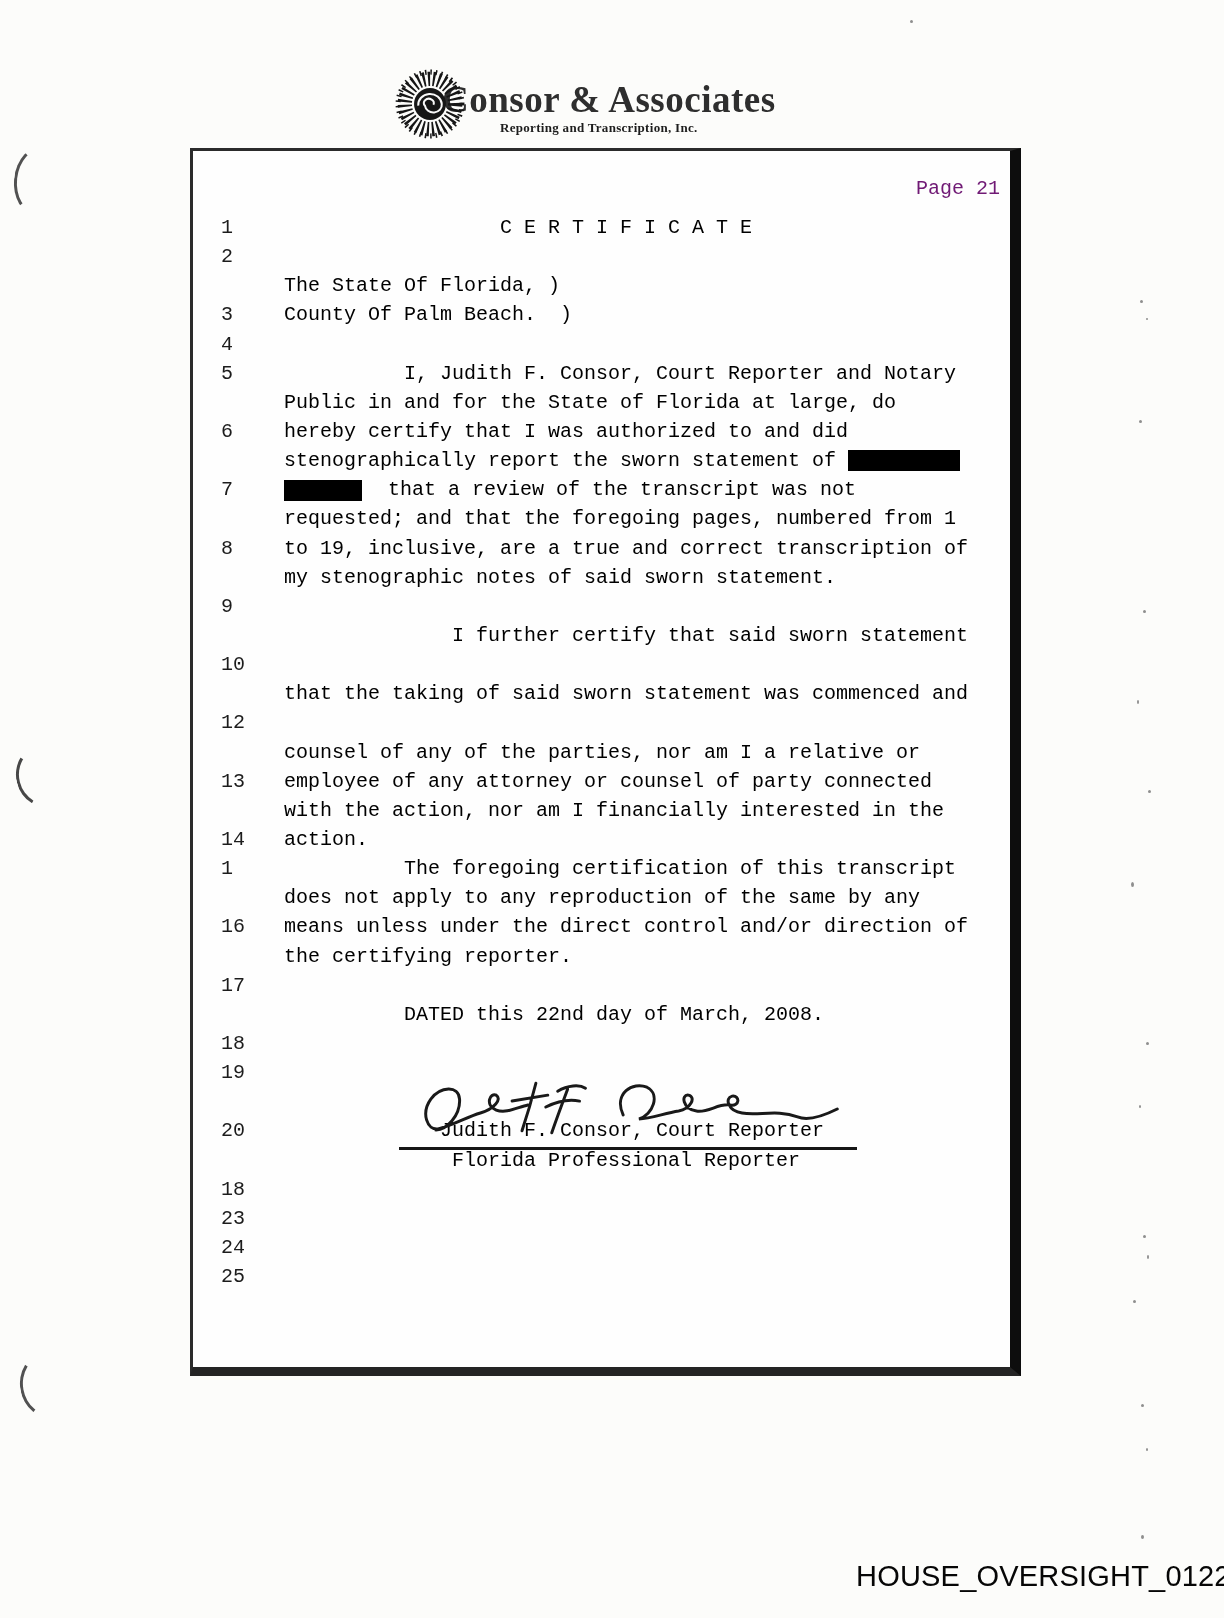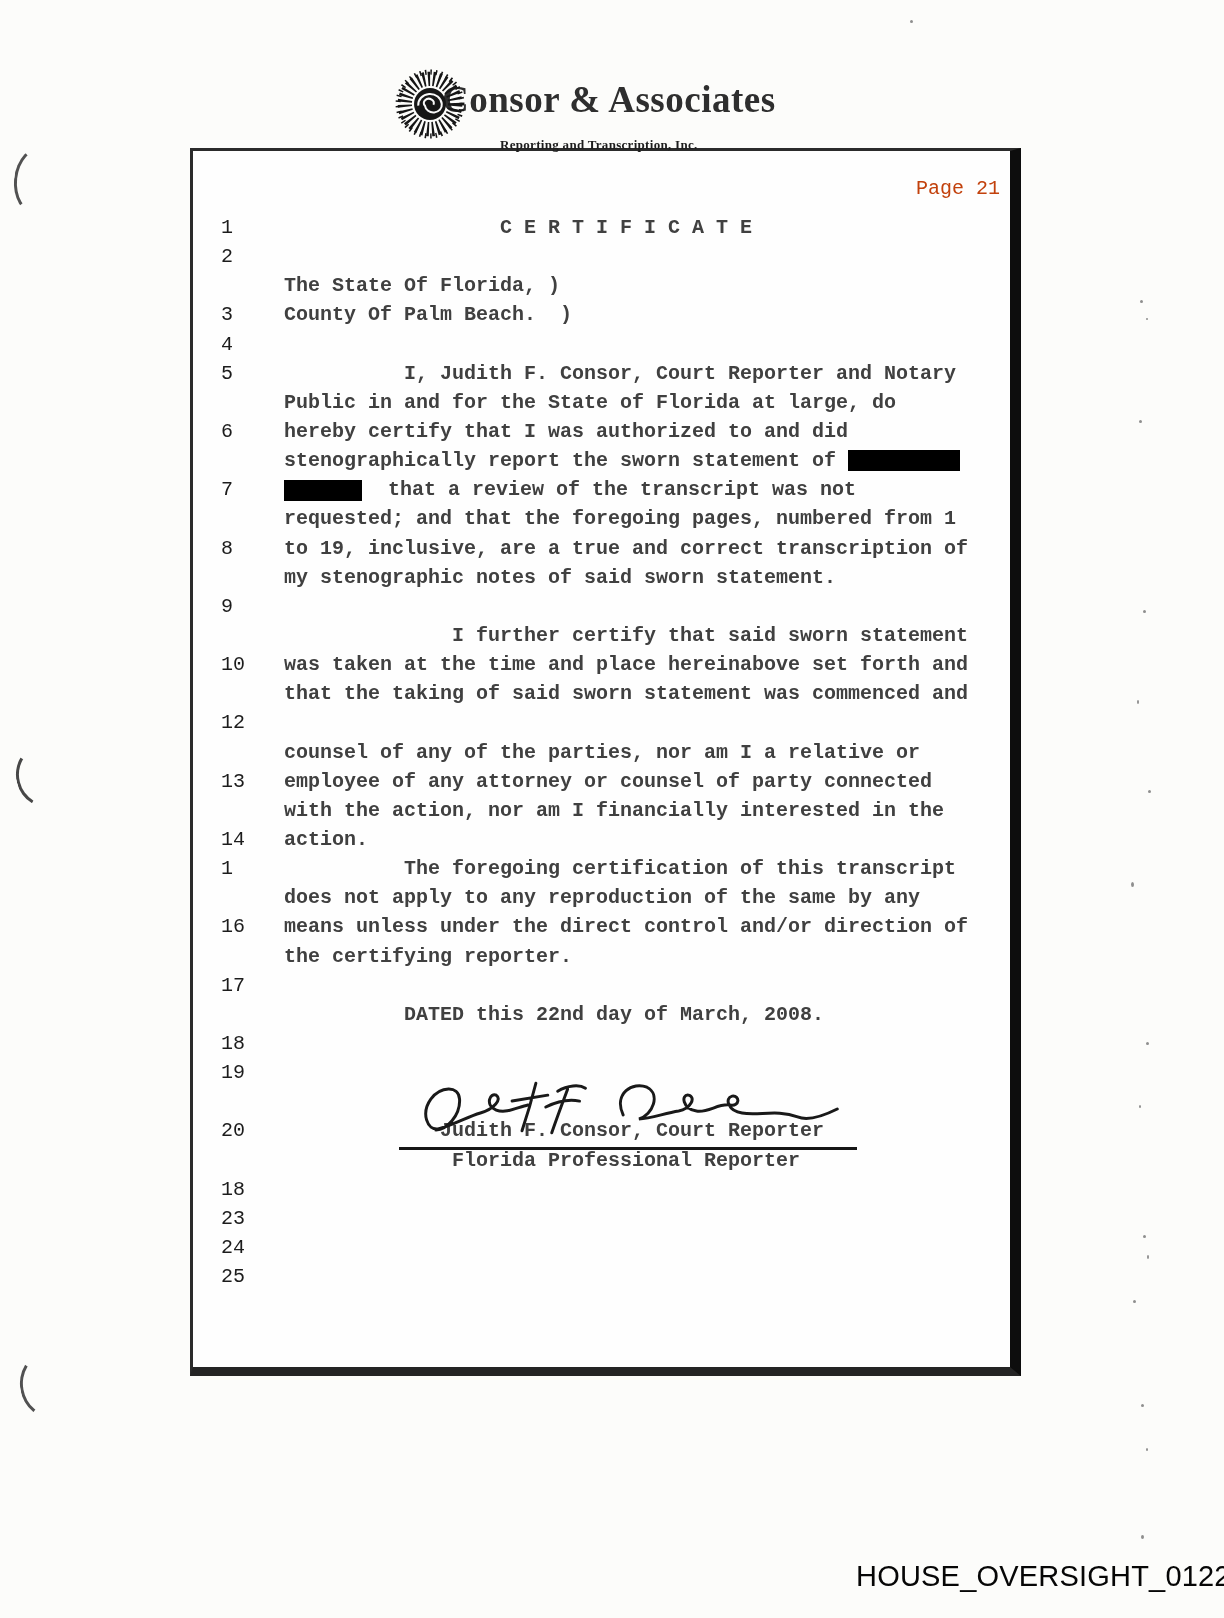--- a/index.html
+++ b/index.html
@@ -18,41 +18,41 @@
   .sun{width:84px;height:84px;margin-top:4px;position:relative;z-index:2;flex:none;}
   .lh-text{margin-left:-30px;margin-top:22px;position:relative;z-index:1;}
   .company{
     font-family:"Liberation Serif",serif;
     font-size:37px;font-weight:600;color:#2e2e2e;
     letter-spacing:0.5px;line-height:40px;white-space:pre;
   }
   .tagline{
     font-family:"Liberation Serif",serif;
     font-size:13px;font-weight:700;color:#1d1d1d;
-    letter-spacing:0.3px;margin-left:58px;margin-top:17px;white-space:pre;
+    letter-spacing:0.3px;margin-left:58px;margin-top:0px;white-space:pre;
   }
 
   
   .page-box{
     position:absolute;left:190px;top:148px;
     width:817px;height:1216px;
     background:#fefefe;
     border:3px solid #2b2b2b;
     border-right:11px solid #0d0d0d;
     border-bottom:9px solid #242424;
   }
   .page-label{
     position:absolute;top:26px;right:10px;
-    font-size:20px;white-space:pre;color:#c2410c;
+    font-size:20px;white-space:pre;color:#701a75;
   }
 
   .rows{position:absolute;left:28px;top:62px;right:4px;}
   .row{height:29.15px;display:flex;align-items:center;font-size:20px;white-space:pre;}
   .ln{width:63px;flex:none;color:#1c1c1c;}
-  .tx{flex:1;min-width:0;color:#404040;font-weight:bold;}
+  .tx{flex:1;min-width:0;color:#000000;}
 
   .redact{display:inline-block;height:21px;background:#000;vertical-align:middle;}
   .r1{width:112px;}
   .r2{width:78px;margin-right:2px;}
 
   
   .signature{position:absolute;left:216px;top:926px;width:456px;height:68px;}
   .sig-line{position:absolute;left:206px;top:996px;width:458px;height:2.5px;background:#161616;}
 
   
@@ -101,21 +101,21 @@
       <div class="row"><span class="ln">5</span><span class="tx">          I, Judith F. Consor, Court Reporter and Notary</span></div>
       <div class="row"><span class="ln"></span><span class="tx">Public in and for the State of Florida at large, do</span></div>
       <div class="row"><span class="ln">6</span><span class="tx">hereby certify that I was authorized to and did</span></div>
       <div class="row"><span class="ln"></span><span class="tx"><span>stenographically report the sworn statement of </span><span class="redact r1"></span></span></div>
       <div class="row"><span class="ln">7</span><span class="tx"><span class="redact r2"></span><span>  that a review of the transcript was not</span></span></div>
       <div class="row"><span class="ln"></span><span class="tx">requested; and that the foregoing pages, numbered from 1</span></div>
       <div class="row"><span class="ln">8</span><span class="tx">to 19, inclusive, are a true and correct transcription of</span></div>
       <div class="row"><span class="ln"></span><span class="tx">my stenographic notes of said sworn statement.</span></div>
       <div class="row"><span class="ln">9</span><span class="tx"></span></div>
       <div class="row"><span class="ln"></span><span class="tx">              I further certify that said sworn statement</span></div>
-      <div class="row"><span class="ln">10</span><span class="tx">was taken at the time and place hereinabove set forth and</span></div>
+      <div class="row"><span class="ln">10</span></div>
       <div class="row"><span class="ln"></span><span class="tx">that the taking of said sworn statement was commenced and</span></div>
       <div class="row"><span class="ln">12</span></div>
       <div class="row"><span class="ln"></span><span class="tx">counsel of any of the parties, nor am I a relative or</span></div>
       <div class="row"><span class="ln">13</span><span class="tx">employee of any attorney or counsel of party connected</span></div>
       <div class="row"><span class="ln"></span><span class="tx">with the action, nor am I financially interested in the</span></div>
       <div class="row"><span class="ln">14</span><span class="tx">action.</span></div>
       <div class="row"><span class="ln">1</span><span class="tx">          The foregoing certification of this transcript</span></div>
       <div class="row"><span class="ln"></span><span class="tx">does not apply to any reproduction of the same by any</span></div>
       <div class="row"><span class="ln">16</span><span class="tx">means unless under the direct control and/or direction of</span></div>
       <div class="row"><span class="ln"></span><span class="tx">the certifying reporter.</span></div>

